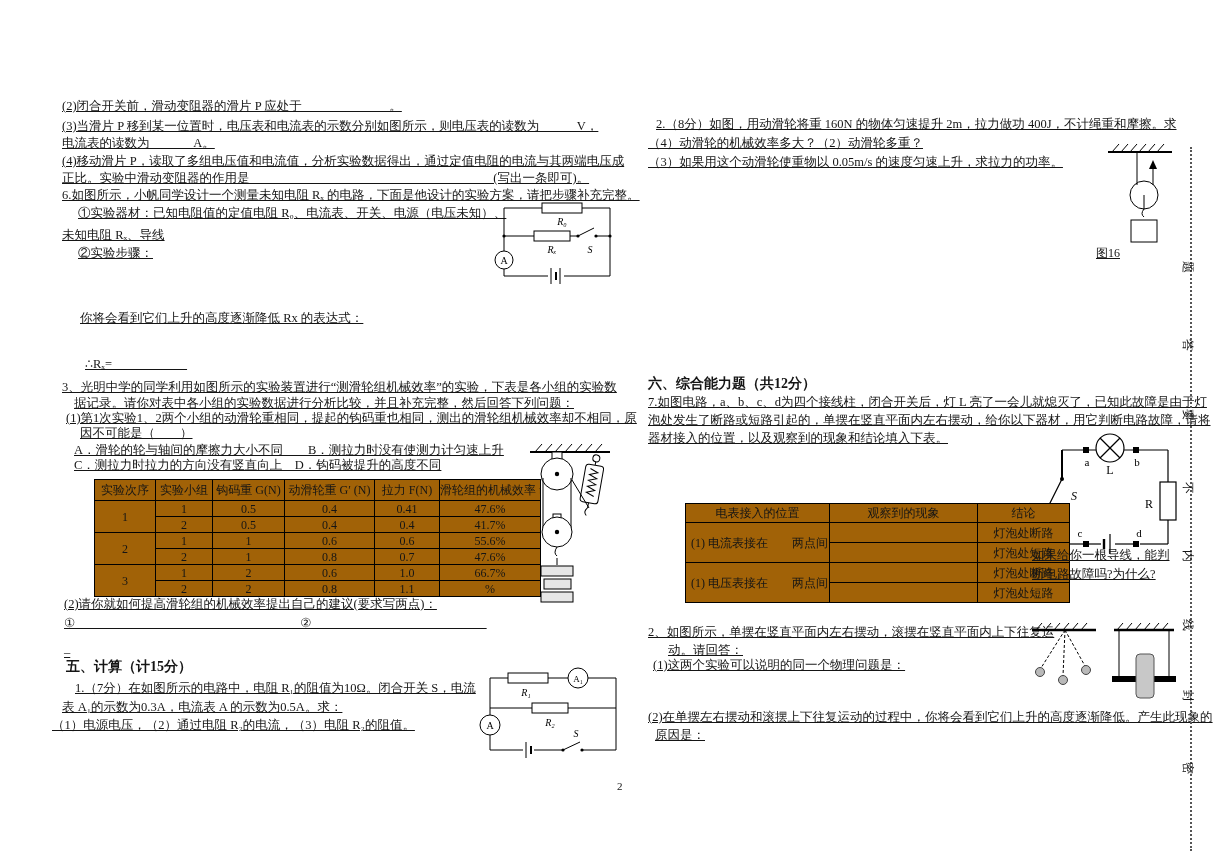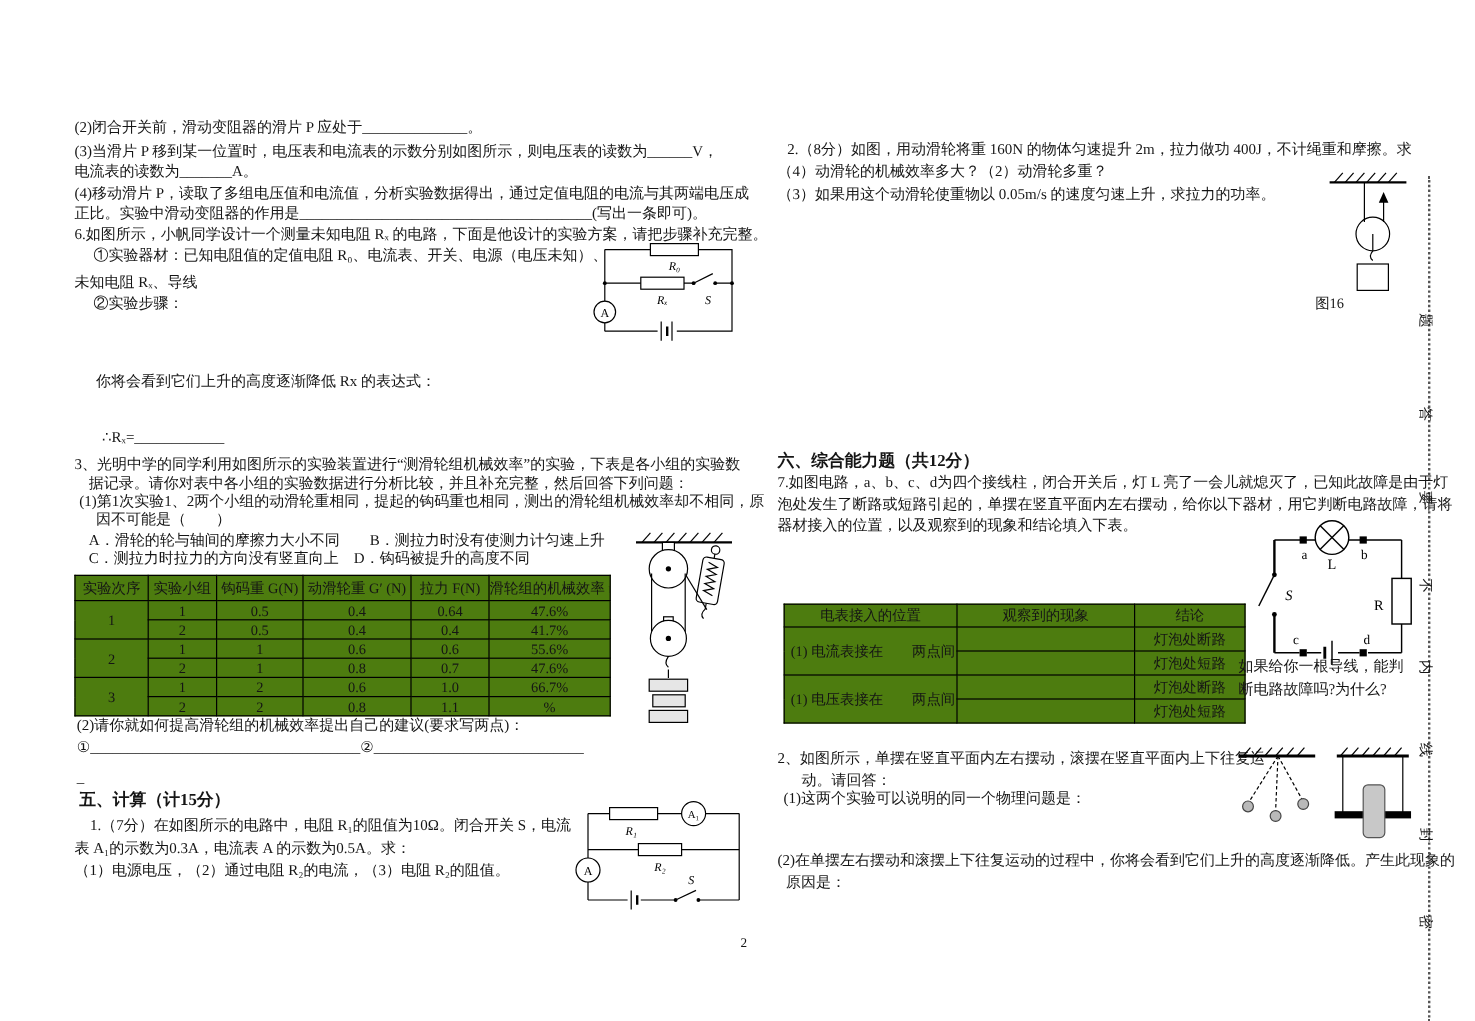--- a/index.html
+++ b/index.html
@@ -1,25 +1,25 @@
 <!DOCTYPE html>
 <html><head>
 <meta charset="utf-8">
 <style>
   html,body{margin:0;padding:0;}
   body{
     width:1229px;height:851px;position:relative;background:#ffffff;
     font-family:"Liberation Serif","DejaVu Serif",serif;color:#151515;
     overflow:hidden;
   }
-  .ln{position:absolute;white-space:nowrap;font-size:12.5px;line-height:15px;}
+  .ln{position:absolute;white-space:nowrap;font-size:12.5px;line-height:15px;text-decoration:underline;}
   .hd{position:absolute;white-space:nowrap;font-size:14px;font-weight:bold;}
   .fig{position:absolute;}
   svg{display:block;}
-  table{border-collapse:collapse;position:absolute;table-layout:fixed;background:#4d7c0f;}
+  table{border-collapse:collapse;position:absolute;table-layout:fixed;background:#a16207;margin-left:32px;}
   td,th{border:1px solid #000;font-size:12px;font-weight:normal;text-align:center;
         padding:0;line-height:14px;overflow:hidden;white-space:nowrap;}
   .t1 th{height:20px;}
   .t1 td{height:15px;}
   .t2 th{height:18px;}
   .t2 td{height:19px;}
   .t2 .pos{text-align:left;padding-left:5px;}
   .seal-char{position:absolute;font-size:12px;transform:rotate(90deg);width:14px;height:14px;
              text-align:center;line-height:14px;}
   .seal-line{position:absolute;border-left:2px dotted #555;}
@@ -62,21 +62,21 @@
     <th>钩码重 G(N)</th>
     <th>动滑轮重 G′ (N)</th>
     <th>拉力 F(N)</th>
     <th>滑轮组的机械效率 η</th>
   </tr>
   <tr>
     <td rowspan="2">1</td>
     <td>1</td>
     <td>0.5</td>
     <td>0.4</td>
-    <td>0.64</td>
+    <td>0.41</td>
     <td>47.6%</td>
   </tr>
   <tr>
     <td>2</td>
     <td>0.5</td>
     <td>0.4</td>
     <td>0.4</td>
     <td>41.7%</td>
   </tr>
   <tr>
@@ -111,21 +111,21 @@
   </tr>
 </tbody>
   </table>
 
 <div class="ln" style="left:64px;top:597px">(2)请你就如何提高滑轮组的机械效率提出自己的建议(要求写两点)：</div>
 <div class="ln" style="left:64px;top:616px">①____________________________________②____________________________</div>
 <div class="ln" style="left:64px;top:645px">–</div>
 <div class="hd" style="left:66px;top:658px">五、计算（计15分）</div>
 <div class="ln" style="left:75px;top:681px">1.（7分）在如图所示的电路中，电阻 R₁的阻值为10Ω。闭合开关 S，电流</div>
 <div class="ln" style="left:62px;top:700px">表 A₁的示数为0.3A，电流表 A 的示数为0.5A。求：</div>
-<div class="ln" style="left:62px;top:718px">（1）电源电压，（2）通过电阻 R₂的电流，（3）电阻 R₂的阻值。</div>
+<div class="ln" style="left:52px;top:718px">（1）电源电压，（2）通过电阻 R₂的电流，（3）电阻 R₂的阻值。</div>
 
 <div class="fig" style="left:490px;top:198px">
 <svg width="130" height="88" viewBox="0 0 130 88" stroke="#000" fill="none" stroke-width="1">
   <polyline points="14,10 120,10 120,78 74,78"></polyline>
   <line x1="14" y1="10" x2="14" y2="53"></line>
   <circle cx="14" cy="62" r="9"></circle>
   <text x="14" y="66" stroke="none" fill="#000" font-size="10" text-anchor="middle">A</text>
   <line x1="14" y1="71" x2="14" y2="78"></line>
   <line x1="14" y1="78" x2="58" y2="78"></line>
   <line x1="61" y1="70" x2="61" y2="86"></line>

